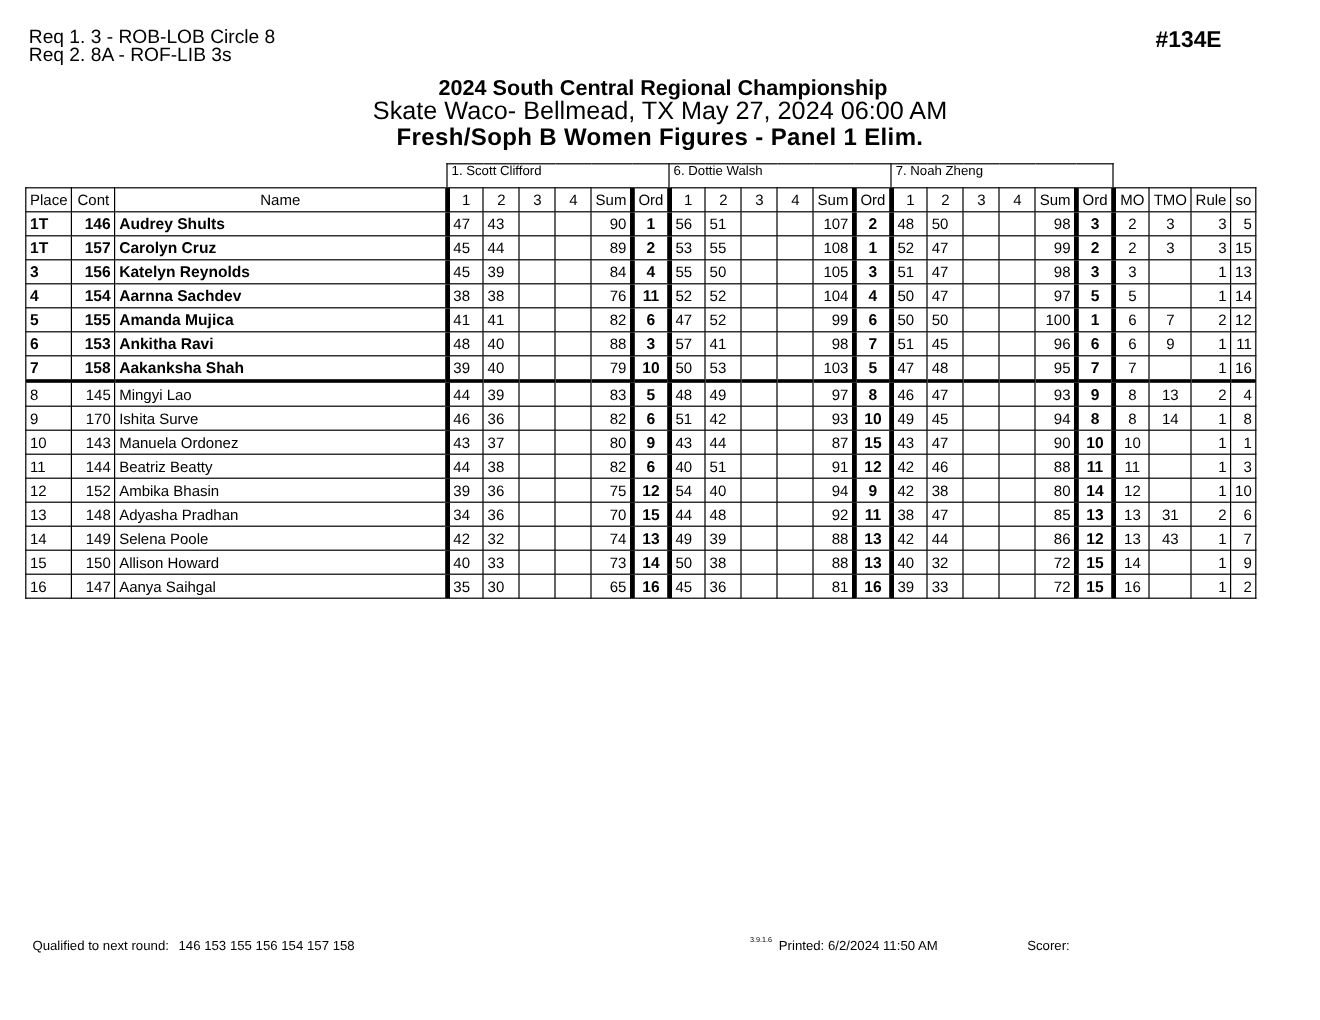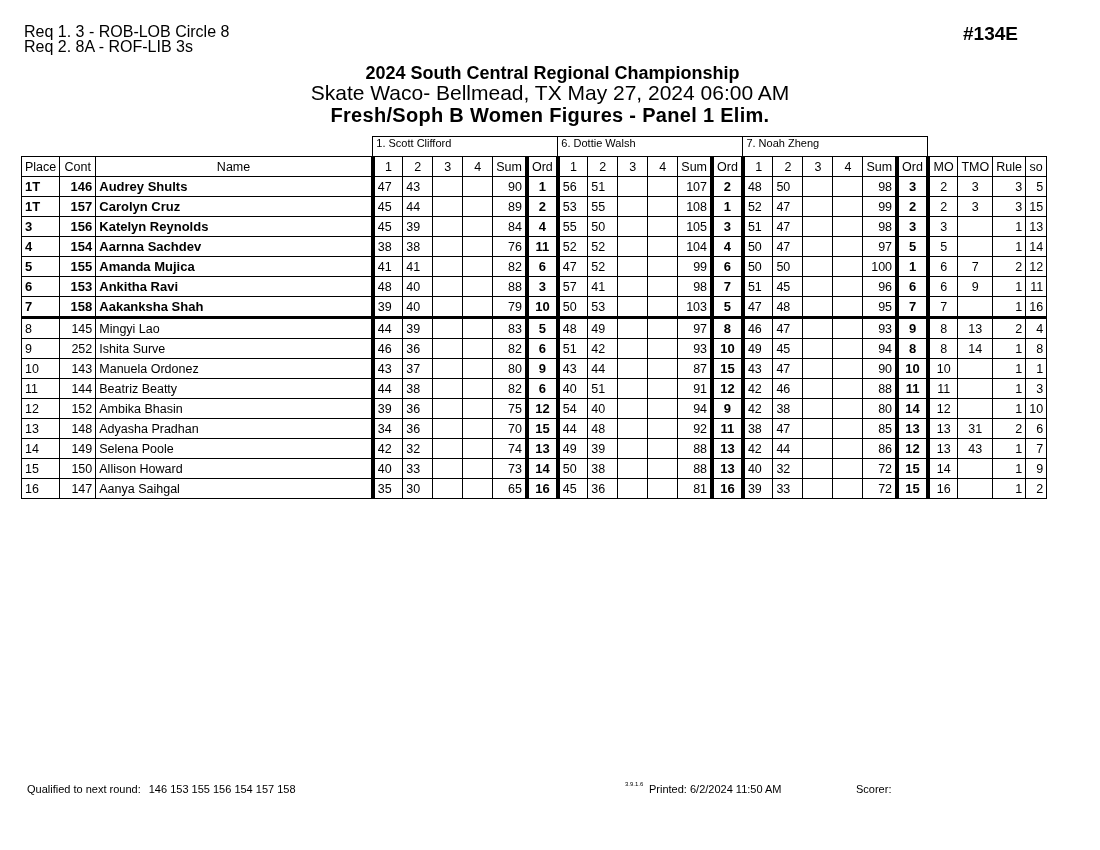--- a/index.html
+++ b/index.html
@@ -326,21 +326,21 @@
         <td class="l nb"></td>
         <td class="r nb">93</td>
         <td class="ord thickL">9</td>
         <td class="c nb thickL">8</td>
         <td class="c nb">13</td>
         <td class="r nb">2</td>
         <td class="r nb">4</td>
       </tr>
       <tr>
         <td class="l">9</td>
-        <td class="r">252</td>
+        <td class="r">170</td>
         <td class="l">Ishita Surve</td>
         <td class="l nb thickL">46</td>
         <td class="l nb">36</td>
         <td class="l nb"></td>
         <td class="l nb"></td>
         <td class="r nb">82</td>
         <td class="ord thickL">6</td>
         <td class="l nb thickL">51</td>
         <td class="l nb">42</td>
         <td class="l nb"></td>

